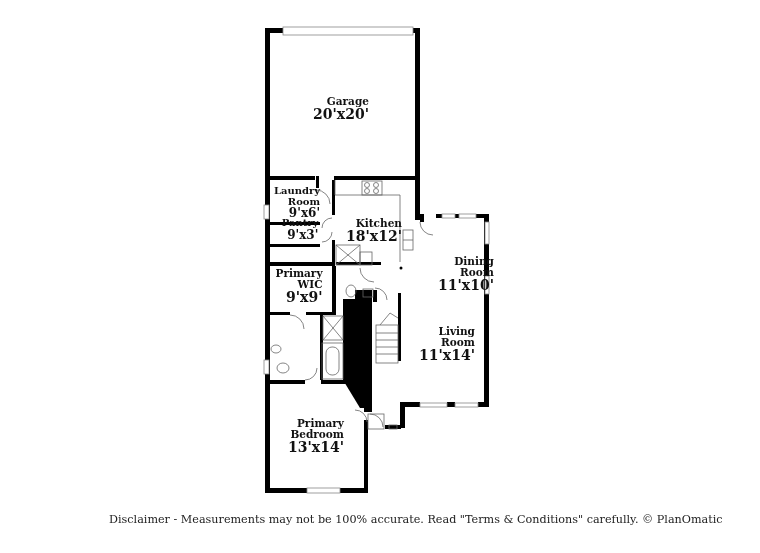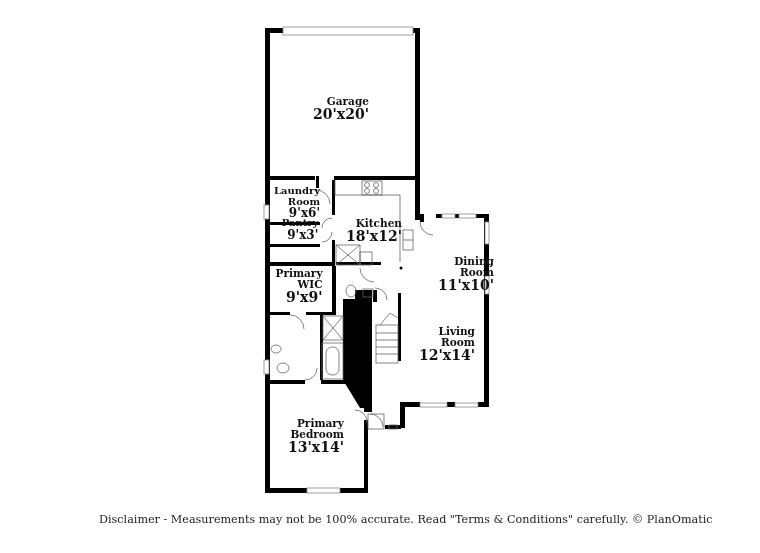--- a/index.html
+++ b/index.html
@@ -3,21 +3,21 @@
 <meta charset="utf-8">
 <style>
   html, body { margin:0; padding:0; background:#ffffff; }
   body { width:760px; height:553px; position:relative; overflow:hidden; font-family:"DejaVu Serif", serif; }
   #plan { position:absolute; left:0; top:0; width:760px; height:553px; }
   .lbl { position:absolute; text-align:right; font-family:"DejaVu Serif", serif; font-weight:bold; color:#111; line-height:1.05; transform:translateX(-50%); white-space:nowrap; }
   .lbl .n { font-size:10.5px; }
   .lbl .d { font-size:14px; font-weight:bold; }
   .lbl.small .n { font-size:10px; }
   .lbl.small .d { font-size:12px; }
-  #disclaimer { position:absolute; left:99px; top:513px; width:560px; font-family:"DejaVu Serif", serif; font-size:11.2px; color:#222; white-space:nowrap; }
+  #disclaimer { position:absolute; left:109px; top:513px; width:560px; font-family:"DejaVu Serif", serif; font-size:11.2px; color:#222; white-space:nowrap; }
 </style>
 </head>
 <body>
 
 <svg id="plan" viewBox="0 0 760 553" xmlns="http://www.w3.org/2000/svg">
   <g fill="#000">
 
     <rect x="265" y="28" width="5" height="465"></rect>
     <rect x="265" y="28" width="18" height="5"></rect>
     <rect x="413" y="28" width="6" height="5"></rect>
@@ -157,21 +157,21 @@
 
 <div class="lbl" style="left:299px; top:268px;">
   <div class="n">Primary</div>
   <div class="n">WIC</div>
   <div class="d">9'x9'</div>
 </div>
 
 <div class="lbl" style="left:447px; top:326px;">
   <div class="n">Living</div>
   <div class="n">Room</div>
-  <div class="d">12'x14'</div>
+  <div class="d">11'x14'</div>
 </div>
 
 <div class="lbl" style="left:316px; top:418px;">
   <div class="n">Primary</div>
   <div class="n">Bedroom</div>
   <div class="d">13'x14'</div>
 </div>
 
 <div id="disclaimer">Disclaimer - Measurements may not be 100% accurate. Read "Terms &amp; Conditions" carefully. © PlanOmatic</div>
 

